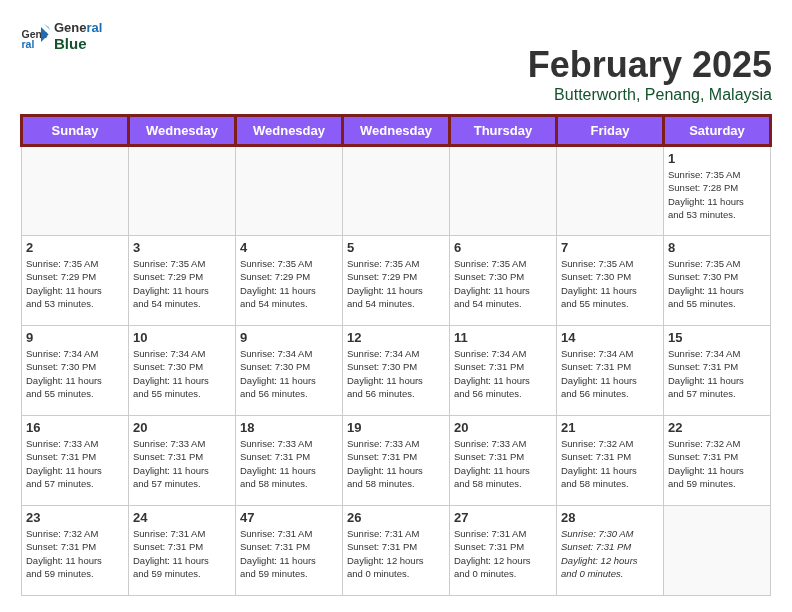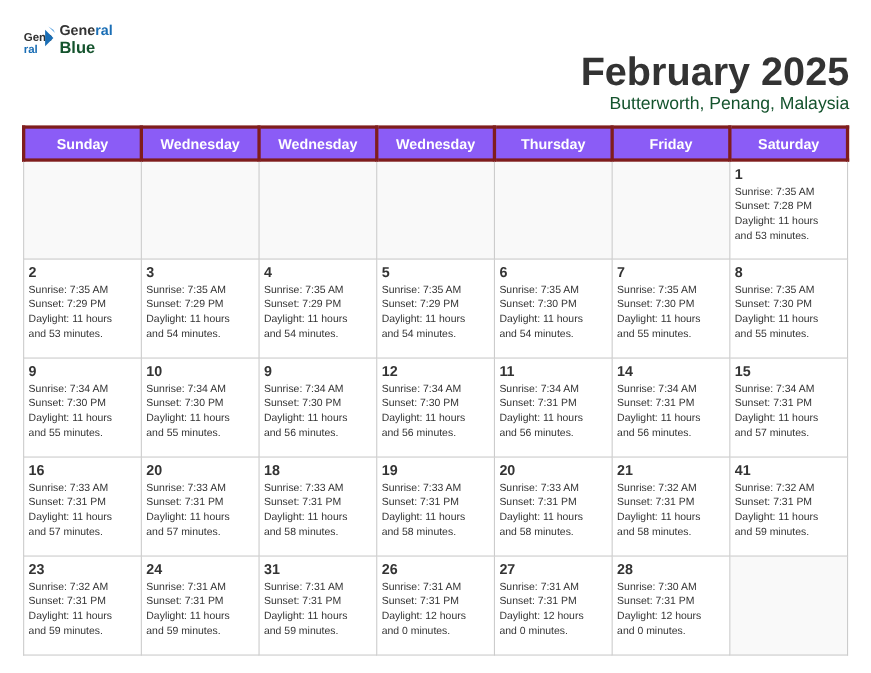--- a/index.html
+++ b/index.html
@@ -268,21 +268,21 @@
 and 58 minutes.</div>
         </td>
         <td>
           <span class="day-num">21</span>
           <div class="day-info" style="white-space: pre-line;">Sunrise: 7:32 AM
 Sunset: 7:31 PM
 Daylight: 11 hours
 and 58 minutes.</div>
         </td>
         <td>
-          <span class="day-num">41</span>
+          <span class="day-num">22</span>
           <div class="day-info" style="white-space: pre-line;">Sunrise: 7:32 AM
 Sunset: 7:31 PM
 Daylight: 11 hours
 and 59 minutes.</div>
         </td>
       </tr>
       <tr>
         <td>
           <span class="day-num">23</span>
           <div class="day-info" style="white-space: pre-line;">Sunrise: 7:32 AM
@@ -291,21 +291,21 @@
 and 59 minutes.</div>
         </td>
         <td>
           <span class="day-num">24</span>
           <div class="day-info" style="white-space: pre-line;">Sunrise: 7:31 AM
 Sunset: 7:31 PM
 Daylight: 11 hours
 and 59 minutes.</div>
         </td>
         <td>
-          <span class="day-num">31</span>
+          <span class="day-num">47</span>
           <div class="day-info" style="white-space: pre-line;">Sunrise: 7:31 AM
 Sunset: 7:31 PM
 Daylight: 11 hours
 and 59 minutes.</div>
         </td>
         <td>
           <span class="day-num">26</span>
           <div class="day-info" style="white-space: pre-line;">Sunrise: 7:31 AM
 Sunset: 7:31 PM
 Daylight: 12 hours
@@ -313,21 +313,21 @@
         </td>
         <td>
           <span class="day-num">27</span>
           <div class="day-info" style="white-space: pre-line;">Sunrise: 7:31 AM
 Sunset: 7:31 PM
 Daylight: 12 hours
 and 0 minutes.</div>
         </td>
         <td>
           <span class="day-num">28</span>
-          <div class="day-info" style="white-space: pre-line;">Sunrise: 7:30 AM
+          <div class="day-info" style="white-space: pre-line; font-style: italic;">Sunrise: 7:30 AM
 Sunset: 7:31 PM
 Daylight: 12 hours
 and 0 minutes.</div>
         </td>
         <td class="empty"></td>
       </tr>
     </tbody>
 </table>
 
 </body></html>

